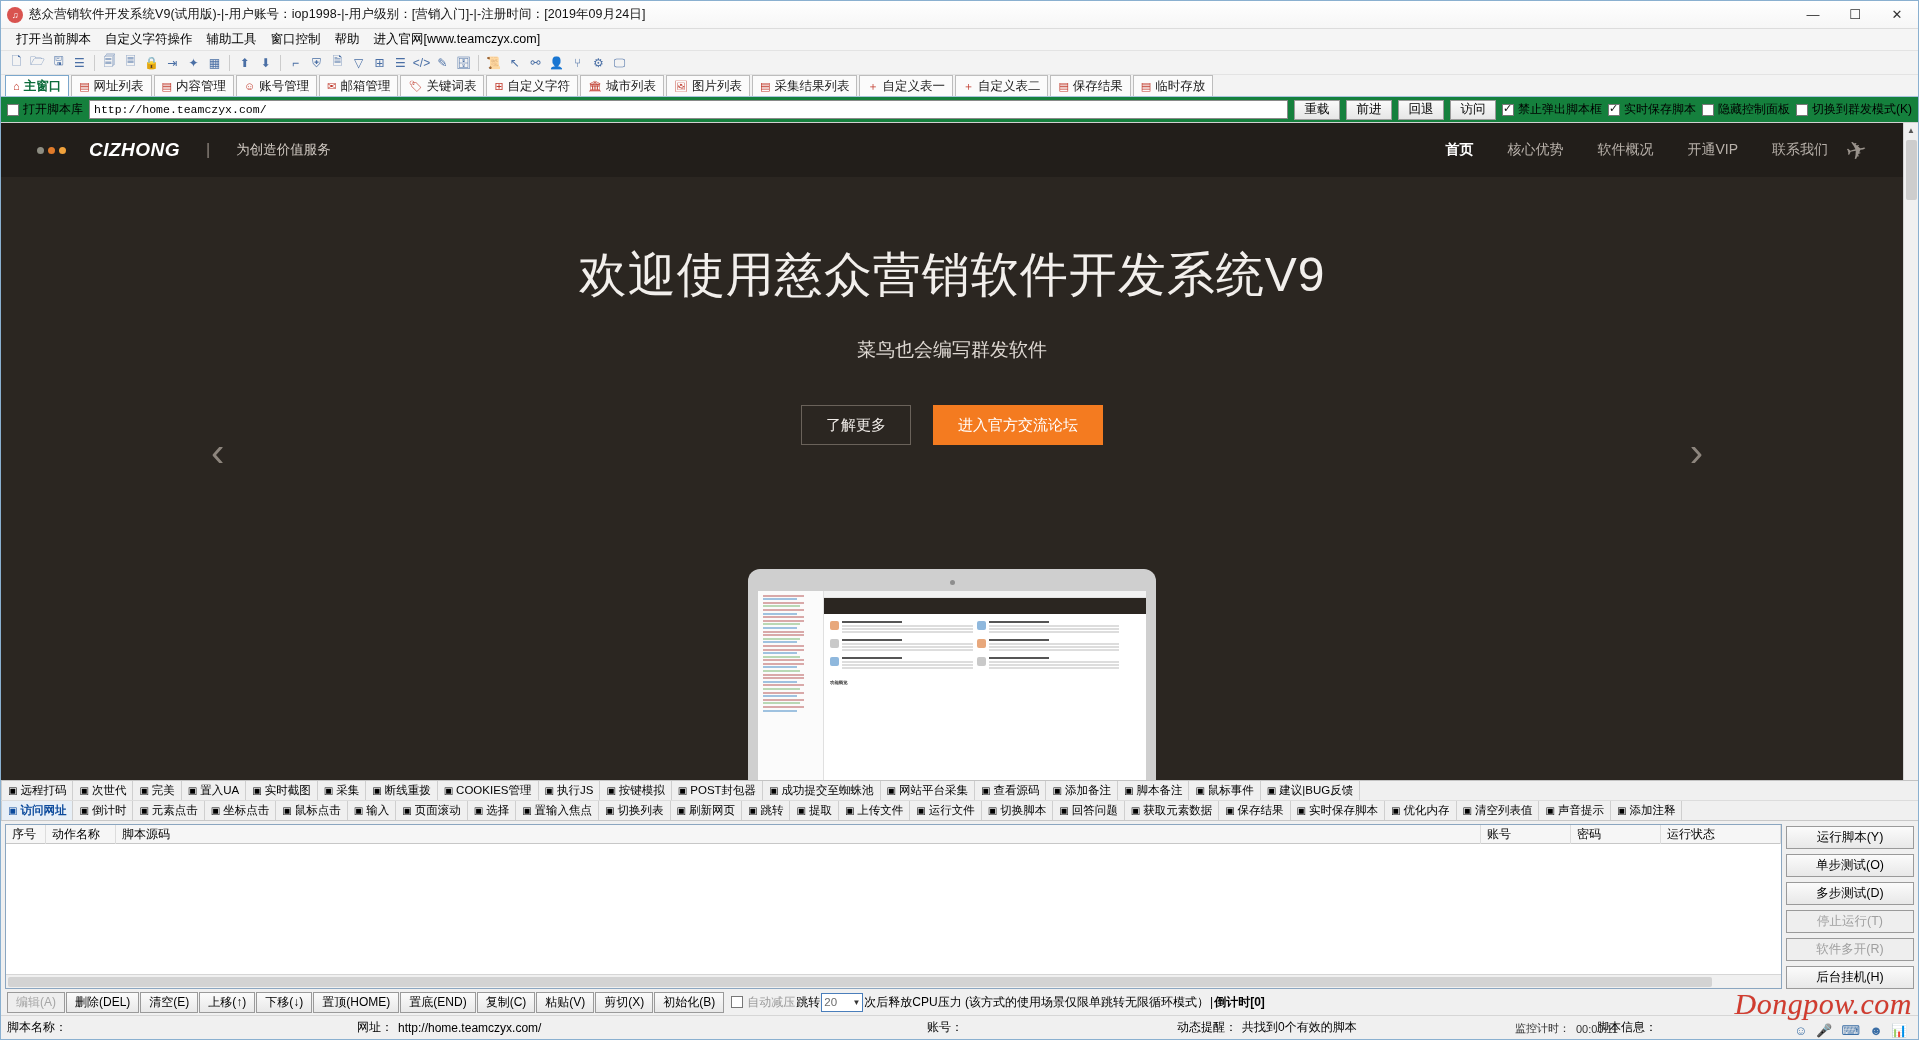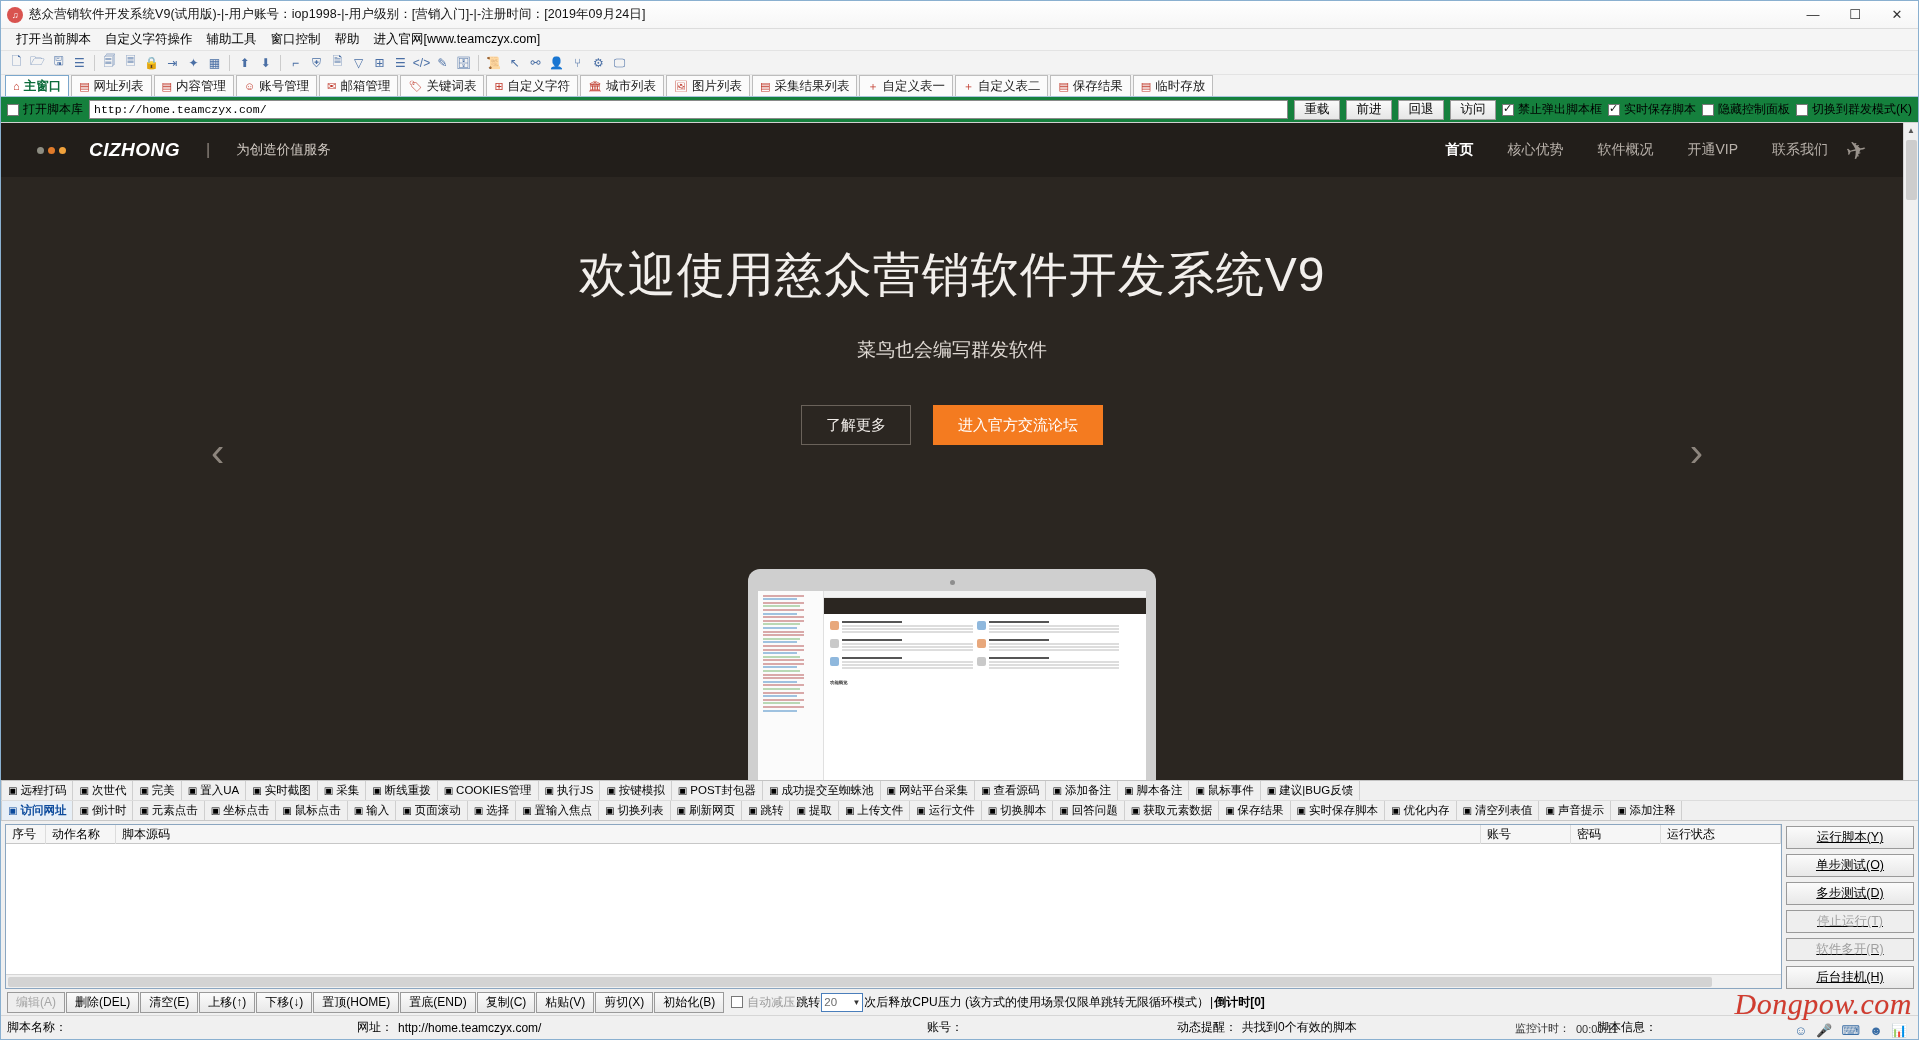--- a/index.html
+++ b/index.html
@@ -282,21 +282,21 @@
     font-size: 12px; color: #000;
     border-right: 1px solid #dcdcdc;
     height: 19px; display: flex; align-items: center; padding-left: 6px;
   }
   .grid-body { flex: 1 1 auto; background: #fff; }
   .grid-hscroll {
     height: 14px; background: #f0f0f0; border-top: 1px solid #d6d6d6;
     display: flex; align-items: center;
   }
   .grid-hscroll .thumb2 { height: 10px; width: 96%; background: #d3d3d3; margin-left: 2px; border-radius: 2px;}
-  .sidebtns { width: 128px; display: flex; flex-direction: column; gap: 5px; padding-top: 2px; flex: 0 0 128px; text-decoration: underline; }
+  .sidebtns { width: 128px; display: flex; flex-direction: column; gap: 5px; padding-top: 2px; flex: 0 0 128px; }
   .sbtn {
     height: 24px; border: 1px solid #9a9a9a;
     background: linear-gradient(#fbfbfb,#e8e8e8);
     font-size: 12.5px; color: #000;
     display: flex; align-items: center; justify-content: center;
   }
   .sbtn.disabled { color: #a0a0a0; background: #eeeeee; }
 
   
   .botrow {

